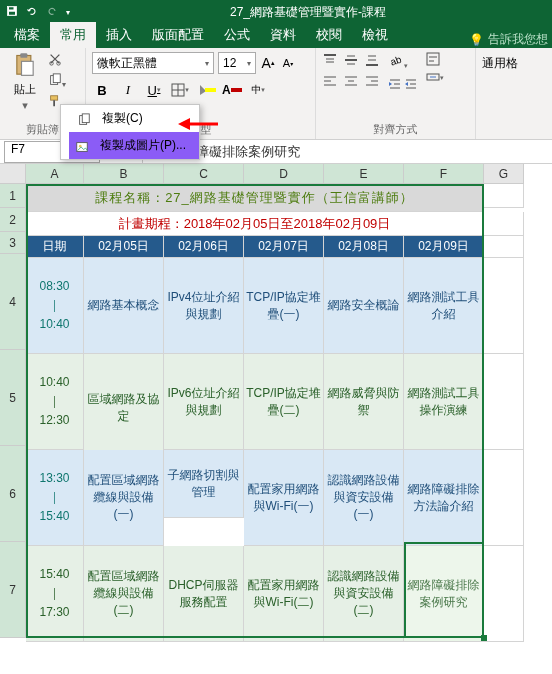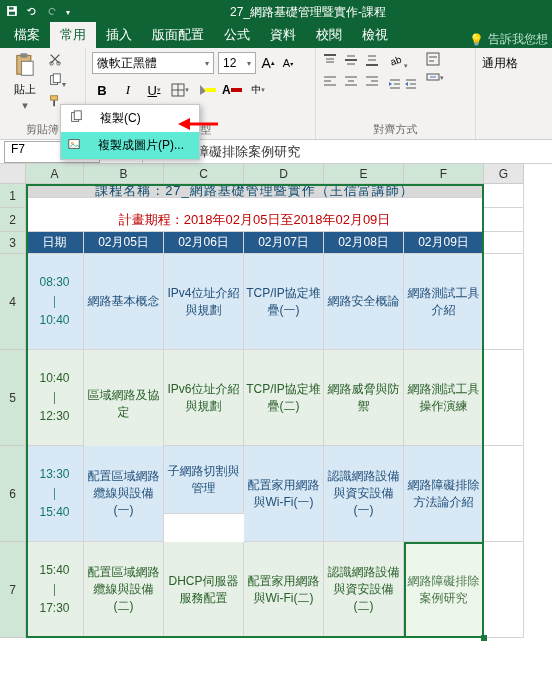--- a/index.html
+++ b/index.html
@@ -36,22 +36,22 @@
   .btn.b { font-weight: bold; }
   .btn.i { font-style: italic; font-family: serif; }
   .btn.u { text-decoration: underline; }
   .color-sw { width: 18px; height: 4px; }
   
   .align-grid { display: grid; grid-template-columns: repeat(3, 18px); grid-template-rows: repeat(2, 18px); gap: 3px; }
   .align-grid div svg { width: 16px; height: 16px; }
   .align-side { display: flex; flex-direction: column; gap: 6px; margin-left: 6px; }
   
   .copy-menu { position: absolute; top: 56px; left: 60px; background: #fff; border: 1px solid #c6c6c6; box-shadow: 2px 2px 6px rgba(0,0,0,0.25); width: 140px; z-index: 50; font-size: 12px; }
-  .copy-menu .mi { padding: 5px 8px; display: flex; align-items: flex-start; gap: 17px; }
-  .copy-menu .mi.hover { background: #5eead4; padding-left: 6px; }
+  .copy-menu .mi { padding: 5px 8px; display: flex; align-items: flex-end; gap: 11px; margin-left: 8px; }
+  .copy-menu .mi.hover { background: #8b5cf6; padding-left: 6px; }
   .copy-menu .mi svg { width: 14px; height: 14px; }
   .red-arrow { position: absolute; top: 68px; left: 178px; z-index: 51; }
   
   .namebox-row { height: 24px; border-bottom: 1px solid #d0d0d0; display: flex; align-items: center; background: #fff; }
   .namebox { width: 96px; height: 22px; border: 1px solid #ababab; margin: 0 4px; padding: 0 6px; display: flex; justify-content: space-between; font-size: 12px; }
   .fx-btns { display: flex; align-items: center; gap: 6px; color: #999; padding: 0 6px; border-right: 1px solid #d0d0d0; height: 100%; }
   .fx { font-style: italic; font-family: serif; color: #555; font-size: 13px; padding: 0 6px; }
   .formula-input { flex: 1; padding: 0 6px; font-size: 13px; color: #333; }
   
   .sheet-area { position: relative; }
@@ -65,21 +65,21 @@
   .rowhdrs { display: flex; flex-direction: column; }
   .rowhdr { width: 26px; background: #e6e6e6; border-right: 1px solid #ccc; border-bottom: 1px solid #ccc; text-align: center; font-size: 12px; color: #333; display: flex; align-items: center; justify-content: center; }
   .rowhdr.sel { background: #cfe5d5; }
   .rh1 { height: 24px; } .rh2 { height: 24px; } .rh3 { height: 22px; }
   .rh4,.rh5,.rh6,.rh7 { height: 96px; }
   
   .cells { position: relative; }
   .rowcells { display: flex; }
   .cell { border-right: 1px solid #d4d4d4; border-bottom: 1px solid #d4d4d4; font-size: 12px; display: flex; align-items: center; justify-content: center; text-align: center; padding: 2px; }
   
-  .title-merge { width: 458px; height: 14px; background: #d9d9d9; color: #0c4a6e; font-size: 13px; letter-spacing: 1px; }
+  .title-merge { width: 458px; height: 28px; background: #d9d9d9; color: #4d7c0f; font-size: 13px; letter-spacing: 1px; }
   .subtitle-merge { width: 458px; height: 24px; background: #fff; color: #c00000; font-size: 13px; }
   
   .hdr-cell { background: #255a8c; color: #fff; height: 22px; font-size: 12px; }
   .cA { width: 58px; } .cB,.cC,.cD,.cE,.cF { width: 80px; }
   
   .time-cell { background: #d9e8f5; color: #0f766e; width: 58px; font-size: 12px; line-height: 1.6; white-space: pre-line; }
   .course-cell { background: #d9e8f5; color: #1f4e79; width: 80px; font-size: 12px; line-height: 1.4; }
   .time-cell.alt, .course-cell.alt { background: #e6f0e6; color: #2a602a; }
   
   .active-cell { position: absolute; border: 2px solid #1a7a3c; pointer-events: none; }

